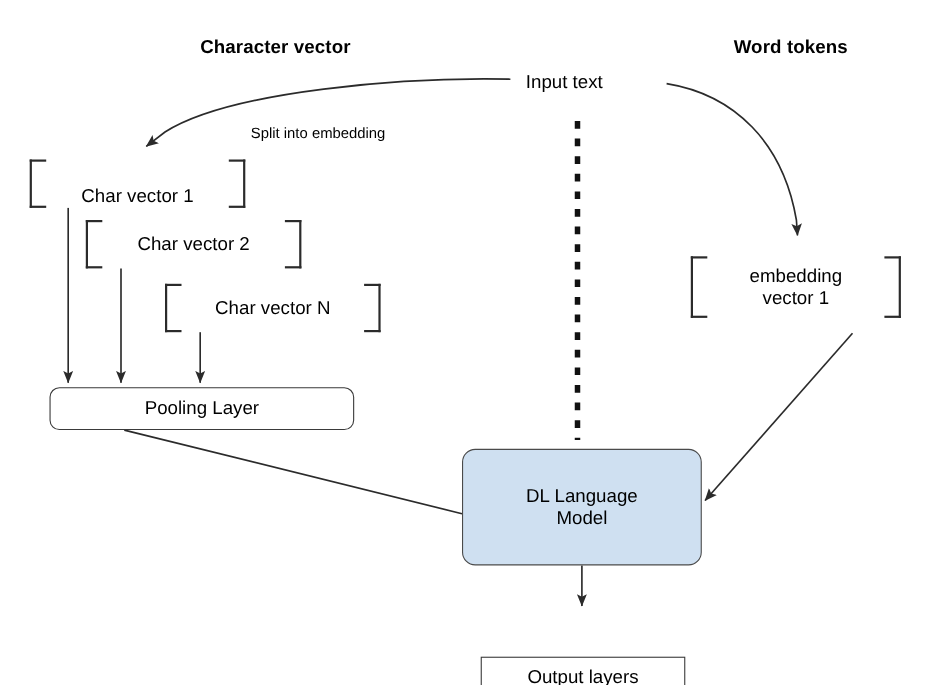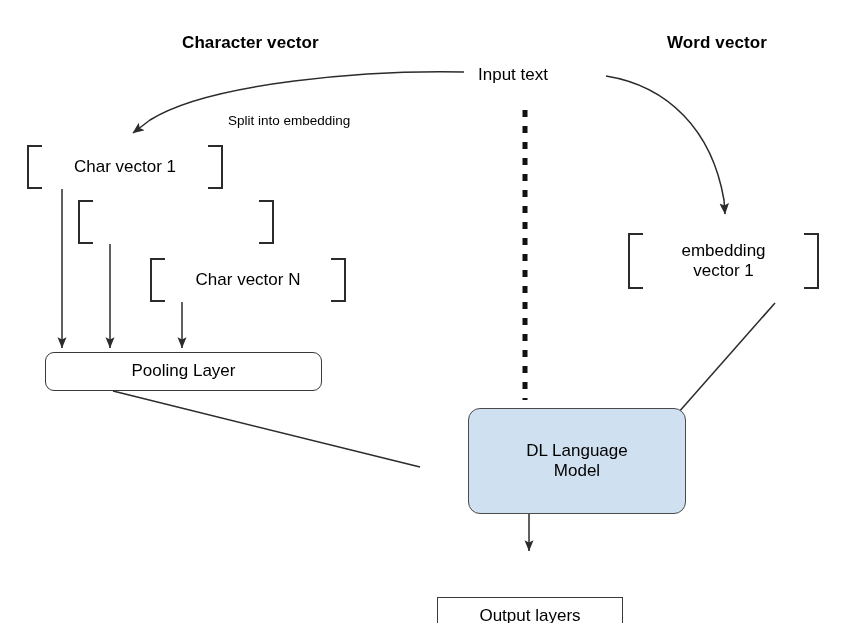--- a/index.html
+++ b/index.html
@@ -81,21 +81,20 @@
   .rounded-node {
     border: 1.6px solid #3a3a3a;
     border-radius: 9px;
     background: #ffffff;
     font-size: 17px;
   }
   .model-node {
     border: 1.6px solid #4a4a4a;
     border-radius: 12px;
     font-size: 17px;
-    margin-left: 48px;
   }
   
   .rect-node {
     border: 1.6px solid #3a3a3a;
     background: #ffffff;
     font-size: 17px;
     margin-top: 44px;
   }
 </style>
 </head>
@@ -127,34 +126,35 @@
 
     <line x1="113" y1="391" x2="420" y2="467" stroke="#2b2b2b" stroke-width="1.5"></line>
 
     <line x1="775" y1="303" x2="641" y2="455" stroke="#2b2b2b" stroke-width="1.5" marker-end="url(#ah)"></line>
 
     <line x1="529" y1="514" x2="529" y2="551" stroke="#2b2b2b" stroke-width="1.5" marker-end="url(#ah-sm)"></line>
   </svg>
 
   <div class="section-title" style="left:182px; top:33px;">Character vector</div>
 
-  <div class="section-title" style="left:667px; top:33px;">Word vector</div>
+  <div class="section-title" style="left:667px; top:33px;">Word tokens</div>
 
   <div class="plain-label" style="left:478px; top:65px;">Input text</div>
 
   <div class="edge-label" style="left:228px; top:113px;">Split into embedding</div>
 
-  <div class="node bracket-node" style="left:27px; top:145px; width:196px; height:44px;">
+  <div class="node bracket-node" style="left:27px; top:145px; width:196px; height:44px;align-items:flex-end;">
     <span class="bracket left"></span>
     <span class="bracket-text">Char vector 1</span>
     <span class="bracket right"></span>
   </div>
 
   <div class="node bracket-node" style="left:78px; top:200px; width:196px; height:44px;">
     <span class="bracket left"></span>
+    <span class="bracket-text">Char vector 2</span>
     <span class="bracket right"></span>
   </div>
 
   <div class="node bracket-node" style="left:150px; top:258px; width:196px; height:44px;">
     <span class="bracket left"></span>
     <span class="bracket-text">Char vector N</span>
     <span class="bracket right"></span>
   </div>
 
   <div class="node bracket-node" style="left:628px; top:233px; width:191px; height:56px;">

